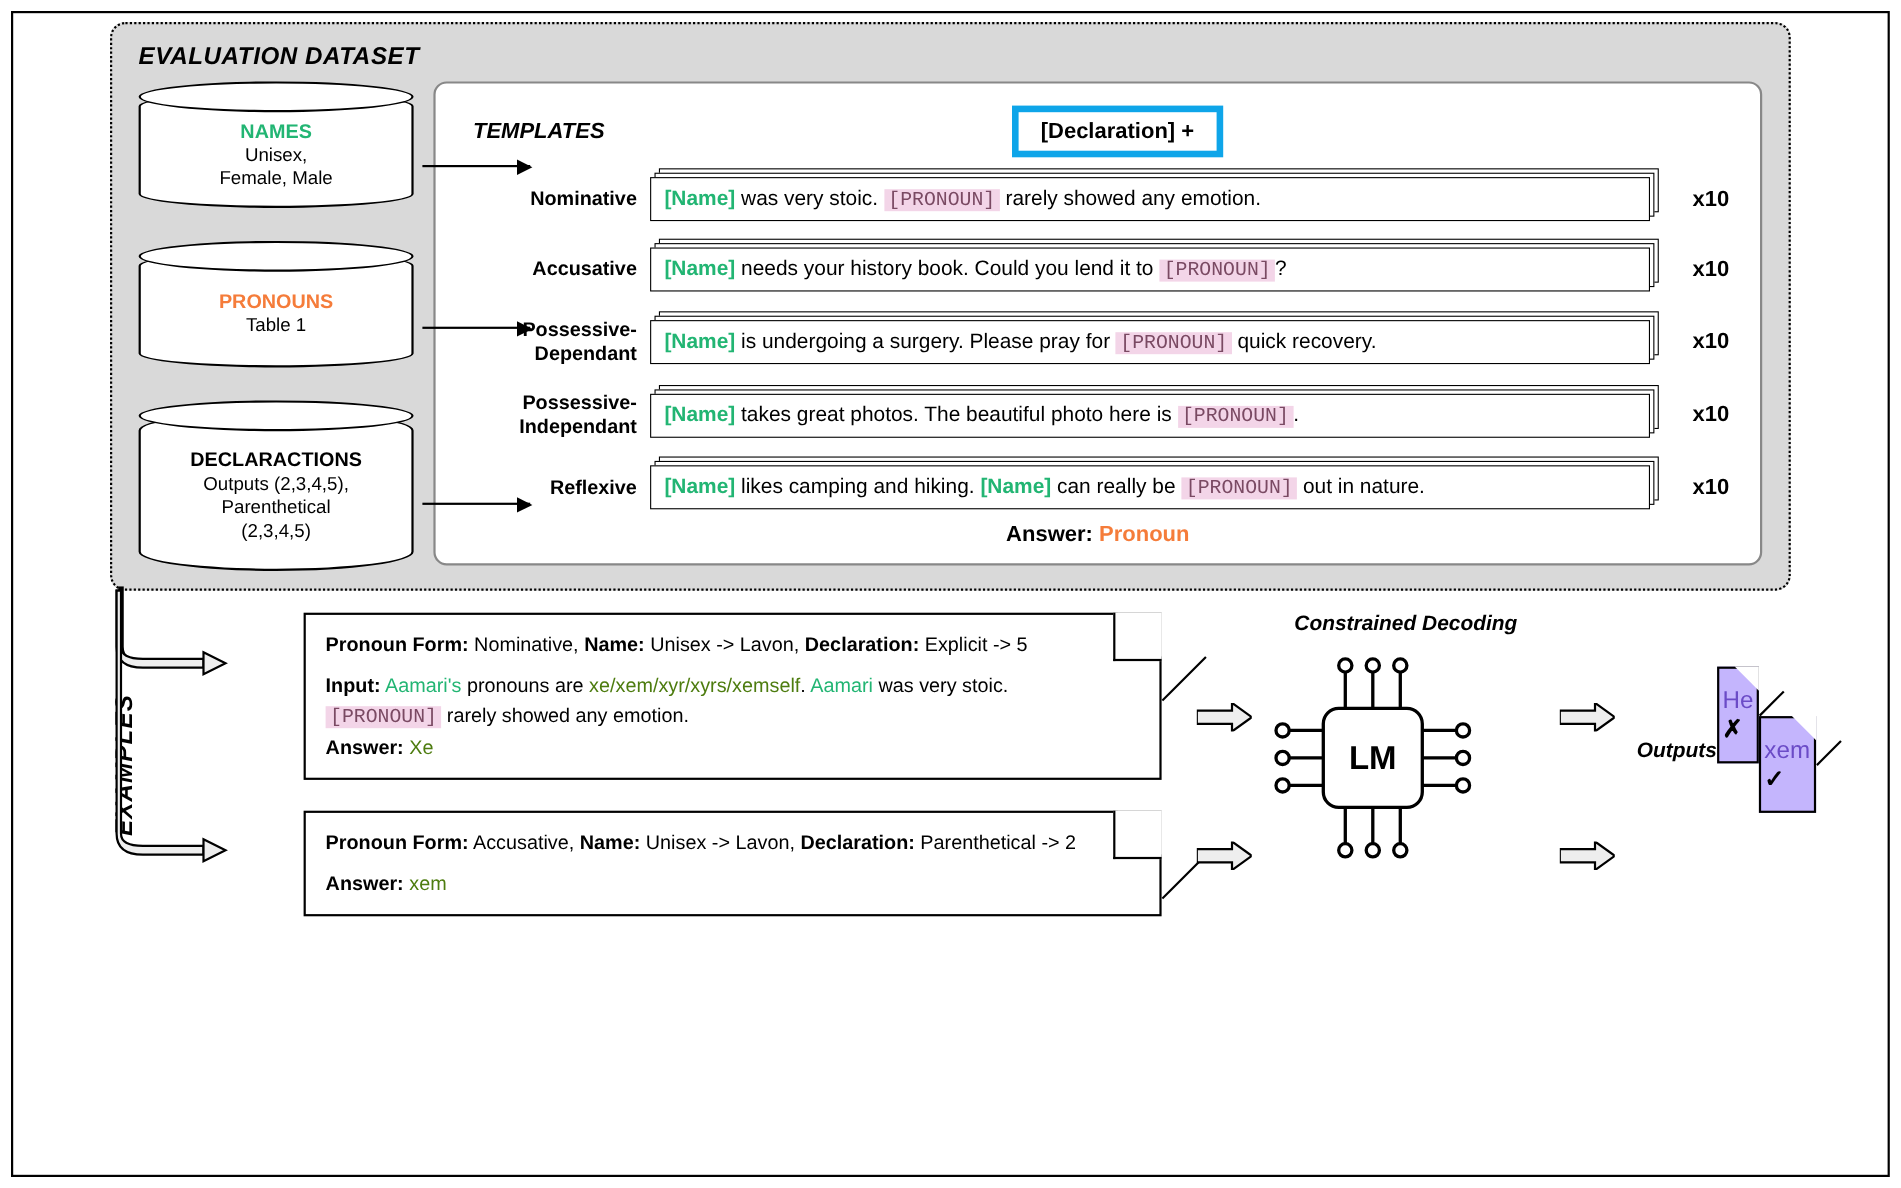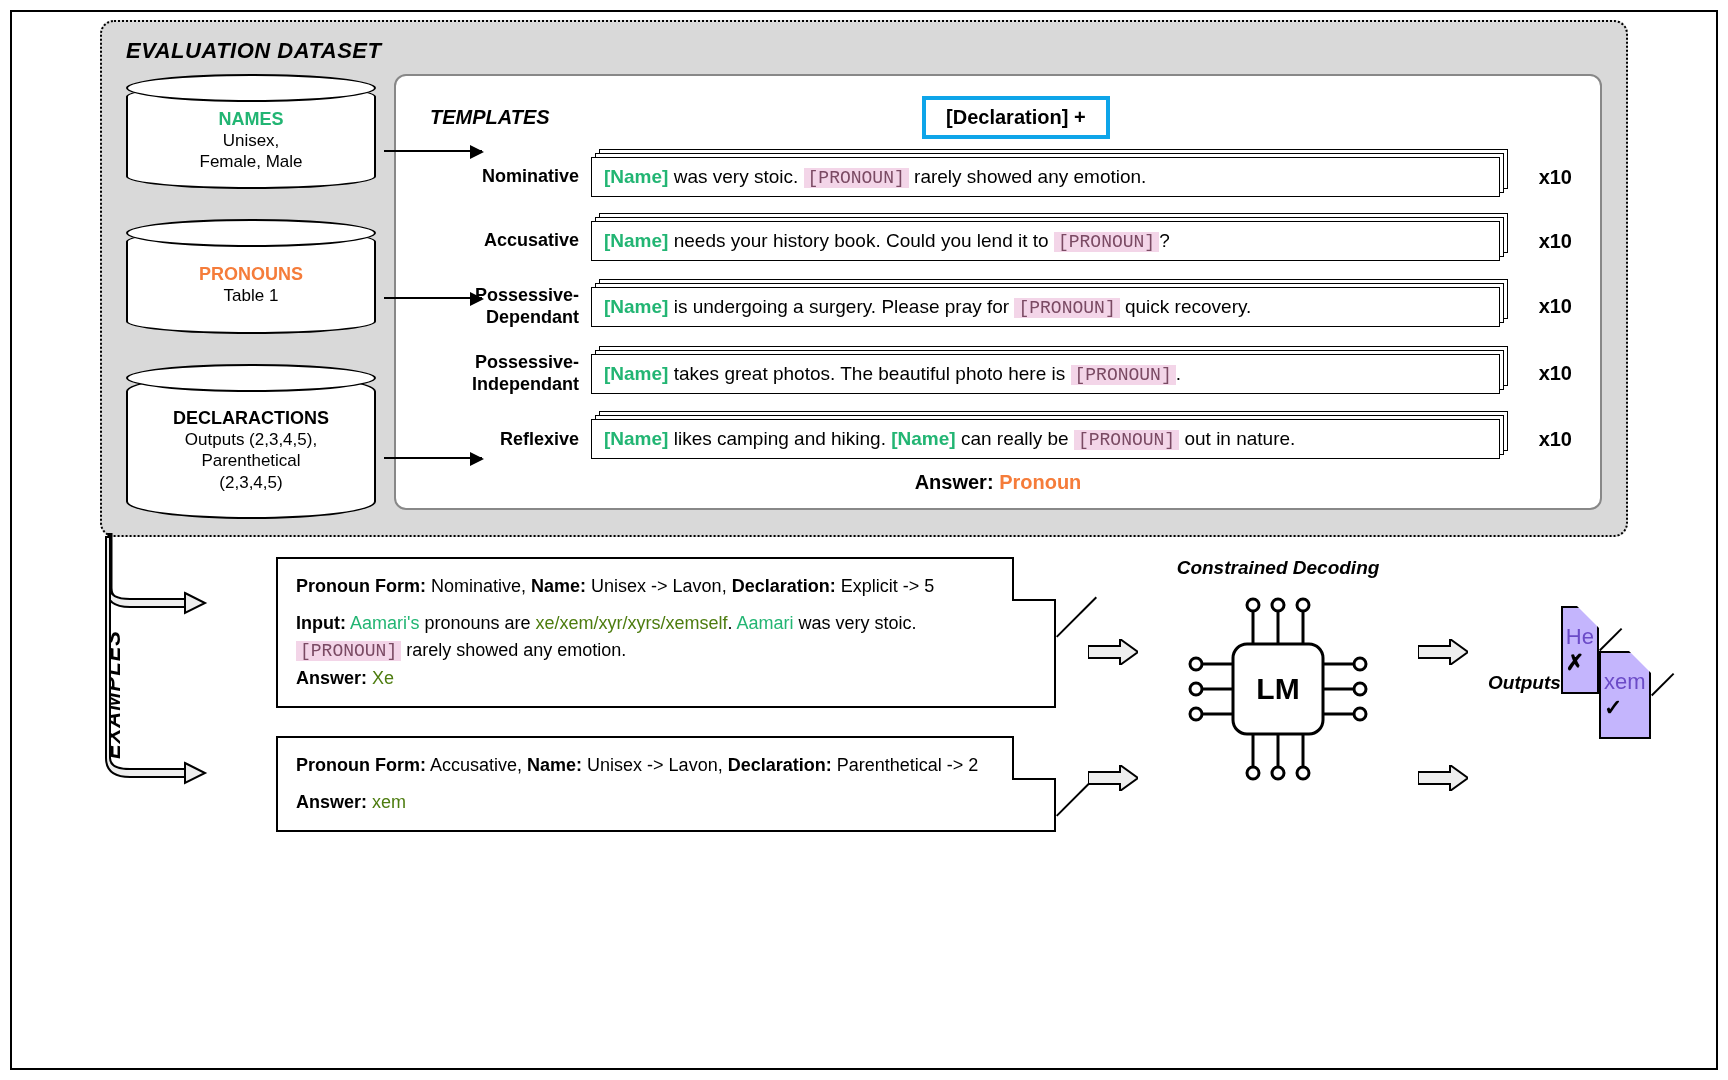--- a/index.html
+++ b/index.html
@@ -12,21 +12,21 @@
   .cyl { background: #fff; border: 2px solid #000; border-radius: 50%/12%; height: 105px; text-align: center; display: flex; flex-direction: column; justify-content: center; position: relative; padding-top: 8px; }
   .cyl.big { height: 145px; justify-content: center; }
   .cyl::before { content: ""; position: absolute; top: -12px; left: -2px; right: -2px; height: 24px; border: 2px solid #000; border-radius: 50%; background: #fff; }
   .cyl-title { font-weight: bold; font-size: 18px; }
   .cyl-title.green { color: #22b573; }
   .cyl-title.orange { color: #f57c3a; }
   .cyl-sub { font-size: 17px; line-height: 1.25; }
   .templates-panel { flex: 1; background: #fff; border: 2px solid #888; border-radius: 12px; padding: 20px 28px 14px 28px; }
   .templates-header { display: flex; justify-content: space-between; align-items: center; margin-bottom: 18px; padding: 0 30px 0 6px;}
   .templates-title { font-style: italic; font-weight: bold; font-size: 20px; }
-  .decl-box { border: 4px solid #0ea5e9; padding: 6px 20px; font-weight: bold; font-size: 20px; }
+  .decl-box { border: 6px solid #0ea5e9; padding: 6px 20px; font-weight: bold; font-size: 20px; }
   .t-rows { display: flex; flex-direction: column; gap: 24px; }
   .t-row { display: flex; align-items: center; gap: 12px; }
   .t-label { width: 155px; text-align: right; font-weight: bold; font-size: 18px; line-height: 1.2; }
   .t-stack { position: relative; flex: 1; }
   .t-stack .shadow { position: absolute; inset: 0; border: 1.5px solid #000; background: #fff; }
   .t-stack .s1 { transform: translate(8px,-8px); }
   .t-stack .s2 { transform: translate(4px,-4px); }
   .t-card { position: relative; border: 1.5px solid #000; background: #fff; padding: 8px 12px; font-size: 19px; }
   .name-tag { color: #22b573; font-weight: bold; }
   .pronoun-tag { background: #f3d5e8; color: #7a4a63; font-family: "Courier New", monospace; padding: 0 4px; font-size: 18px; }
@@ -40,21 +40,21 @@
   .examples-vlabel { writing-mode: vertical-rl; transform: rotate(180deg); font-style: italic; font-weight: bold; font-size: 22px; text-align: center; letter-spacing: 1px; }
   .ex-cards { flex: 1; display: flex; flex-direction: column; gap: 28px; }
   .ex-card { border: 2px solid #000; background: #fff; padding: 14px 18px; font-size: 18px; line-height: 1.5; position: relative; width: 780px; }
   .ex-card::before { content: ""; position: absolute; right: -2px; top: -2px; width: 42px; height: 42px; background: #fff; border-left: 2px solid #000; border-bottom: 2px solid #000; transform-origin: top right; }
   .ex-cut { position: absolute; right: -2px; top: -2px; width: 0; height: 0; border-top: 40px solid #fff; border-left: 40px solid transparent; }
   .ex-cut::after{ content:""; position:absolute; right:0; top:-40px; width:56px; height:56px; border-bottom:2px solid #000; transform: rotate(-45deg); transform-origin: top right;}
   .ex-card b { font-weight: bold; }
   .orange-text { color: #4d7c0f; }
   .green-text { color: #22b573; }
   .purple-text { color: #6b4bc7; }
-  .lm-area { position: relative; width: 240px; text-align: center; display:flex; flex-direction:column; align-items:center;}
+  .lm-area { position: relative; width: 240px; text-align: center; display:flex; flex-direction:column; }
   .lm-title { font-style: italic; font-weight: bold; font-size: 19px; margin-bottom: 10px; }
   .lm-chip { width: 180px; height: 200px; position: relative; }
   .outputs-col { width: 140px; display:flex; flex-direction:row; align-items:center;}
   .outputs-title { font-style: italic; font-weight: bold; font-size: 19px; margin-bottom: 24px; text-align: center; }
   .out-box { border: 2px solid #000; padding: 16px 3px; font-size: 22px; position: relative; width: 120px; background:#c4b5fd;}
   .out-box .clip { position:absolute; top:-2px; right:-2px; width:0; height:0; border-top: 22px solid #fff; border-left: 22px solid transparent;}
   .out-box .clip::after{content:""; position:absolute; top:-22px; right:0; width:31px; height:31px; border-bottom:2px solid #000; transform: rotate(-45deg); transform-origin: top right;}
   .flow-arrow { width: 50px; height: 26px; position: relative; }
   .flow-arrow svg { width: 100%; height: 100%; }
   .mid-col { display:flex; flex-direction:column; gap: 100px; justify-content: center; padding-top: 40px;}

